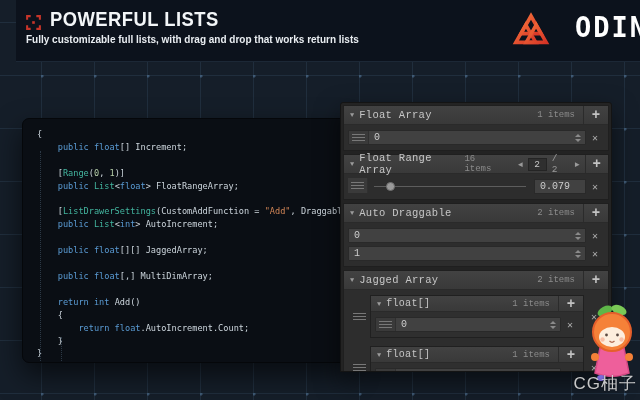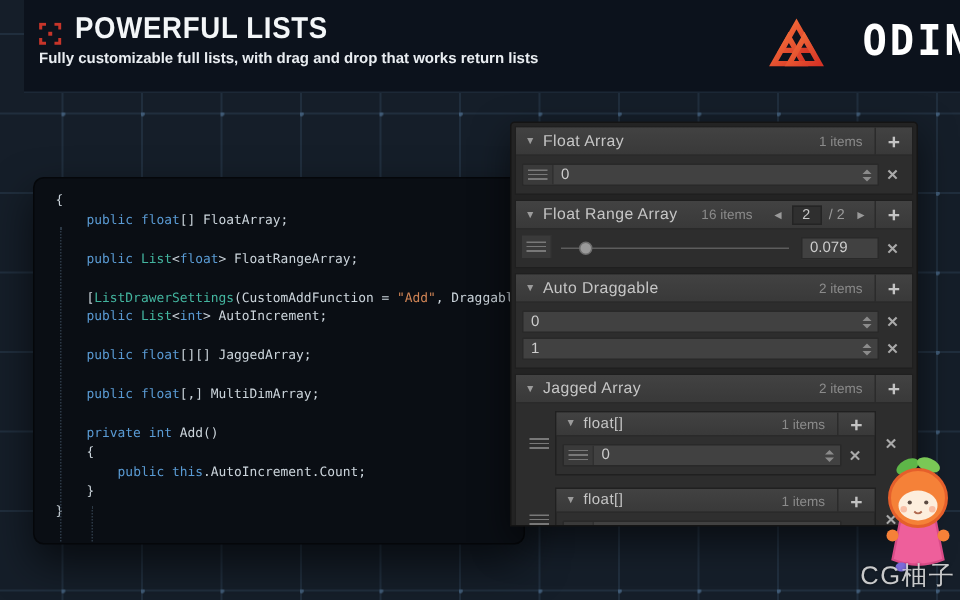--- a/index.html
+++ b/index.html
@@ -35,23 +35,23 @@
     padding:9px 0 0 14px; }
   .code-panel .guide { position:absolute; border-left:1px dotted #2c3946; width:0; }
   .g0 { left:17px; top:32px; height:212px; }
   .g1 { left:38px; top:218px; height:26px; }
   .cl { font-family:"DejaVu Sans Mono", monospace; font-size:8.6px; line-height:12.9px;
     white-space:pre; color:#ccd5dc; }
   .tk-k { color:#5a9bd4; } .tk-t { color:#43b59f; } .tk-s { color:#d08455; }
   .tk-n { color:#b5cea8; } .tk-p { color:#ccd5dc; }
 
   
-  .insp { position:absolute; left:340px; top:81px; width:272px; height:270px;
+  .insp { position:absolute; left:340px; top:102px; width:272px; height:270px;
     background:#232323; border:1px solid #141414; border-radius:3px 3px 0 0;
-    box-shadow:0 10px 24px rgba(0,0,0,.55); z-index:20; padding:2px; overflow:hidden; }
+    box-shadow:0 10px 24px rgba(0,0,0,.55); z-index:20; padding:2px; overflow:hidden;font-family:Liberation Mono, monospace; }
   .sec { border:1px solid #1f1f1f; margin-bottom:3px; background:#2d2d2d; }
   .sec-h { height:19px; display:flex; align-items:center; padding-left:6px;
     background:linear-gradient(#424242,#393939); border-bottom:1px solid #2a2a2a; }
   .fold { font-size:7px; color:#9b9b9b; margin-right:5px; }
   .lbl { font-size:10.5px; color:#c6c6c6; letter-spacing:.3px; }
   .cnt { margin-left:auto; font-size:9px; color:#8b8b8b; padding-right:8px; }
   .plus { width:25px; align-self:stretch; border-left:1px solid #2b2b2b;
     display:flex; align-items:center; justify-content:center;
     color:#c3c3c3; font-size:14px; font-weight:bold; }
   .sec-b { padding:3px 4px; }
@@ -133,34 +133,35 @@
       </svg>
       <div class="logotype">ODIN</div>
     </div>
   </div>
 
   <div class="code-panel">
     <div class="guide g0"></div>
     <div class="guide g1"></div>
     <div id="code-lines">
         <div class="cl"><span class="tk-p">{</span></div>
-        <div class="cl"><span class="tk-p">    </span><span class="tk-k">public float</span><span class="tk-p">[] FloatArray;</span></div>
-        <div class="cl">&nbsp;</div>
+        <div class="cl"><span class="tk-p">    </span><span class="tk-k">public float</span><span class="tk-p">[] Increment;</span></div>
+        <div class="cl">&nbsp;</div>
+        <div class="cl"><span class="tk-p">    [</span><span class="tk-t">Range</span><span class="tk-p">(</span><span class="tk-n">0</span><span class="tk-p">, </span><span class="tk-n">1</span><span class="tk-p">)]</span></div>
         <div class="cl"><span class="tk-p">    </span><span class="tk-k">public </span><span class="tk-t">List</span><span class="tk-p">&lt;</span><span class="tk-k">float</span><span class="tk-p">&gt; FloatRangeArray;</span></div>
         <div class="cl">&nbsp;</div>
         <div class="cl"><span class="tk-p">    [</span><span class="tk-t">ListDrawerSettings</span><span class="tk-p">(CustomAddFunction = </span><span class="tk-s">"Add"</span><span class="tk-p">, Draggable = </span></div>
         <div class="cl"><span class="tk-p">    </span><span class="tk-k">public </span><span class="tk-t">List</span><span class="tk-p">&lt;</span><span class="tk-k">int</span><span class="tk-p">&gt; AutoIncrement;</span></div>
         <div class="cl">&nbsp;</div>
         <div class="cl"><span class="tk-p">    </span><span class="tk-k">public float</span><span class="tk-p">[][] JaggedArray;</span></div>
         <div class="cl">&nbsp;</div>
         <div class="cl"><span class="tk-p">    </span><span class="tk-k">public float</span><span class="tk-p">[,] MultiDimArray;</span></div>
         <div class="cl">&nbsp;</div>
-        <div class="cl"><span class="tk-p">    </span><span class="tk-k">private int </span><span class="tk-p">Add()</span></div>
+        <div class="cl"><span class="tk-p">    </span><span class="tk-k">return int </span><span class="tk-p">Add()</span></div>
         <div class="cl"><span class="tk-p">    {</span></div>
-        <div class="cl"><span class="tk-p">        </span><span class="tk-k">public this</span><span class="tk-p">.AutoIncrement.Count;</span></div>
+        <div class="cl"><span class="tk-p">        </span><span class="tk-k">return float</span><span class="tk-p">.AutoIncrement.Count;</span></div>
         <div class="cl"><span class="tk-p">    }</span></div>
         <div class="cl"><span class="tk-p">}</span></div>
       </div>
   </div>
 
   <div class="insp">
 
     <div class="sec">
       <div class="sec-h">
         <span class="fold">▼</span>

